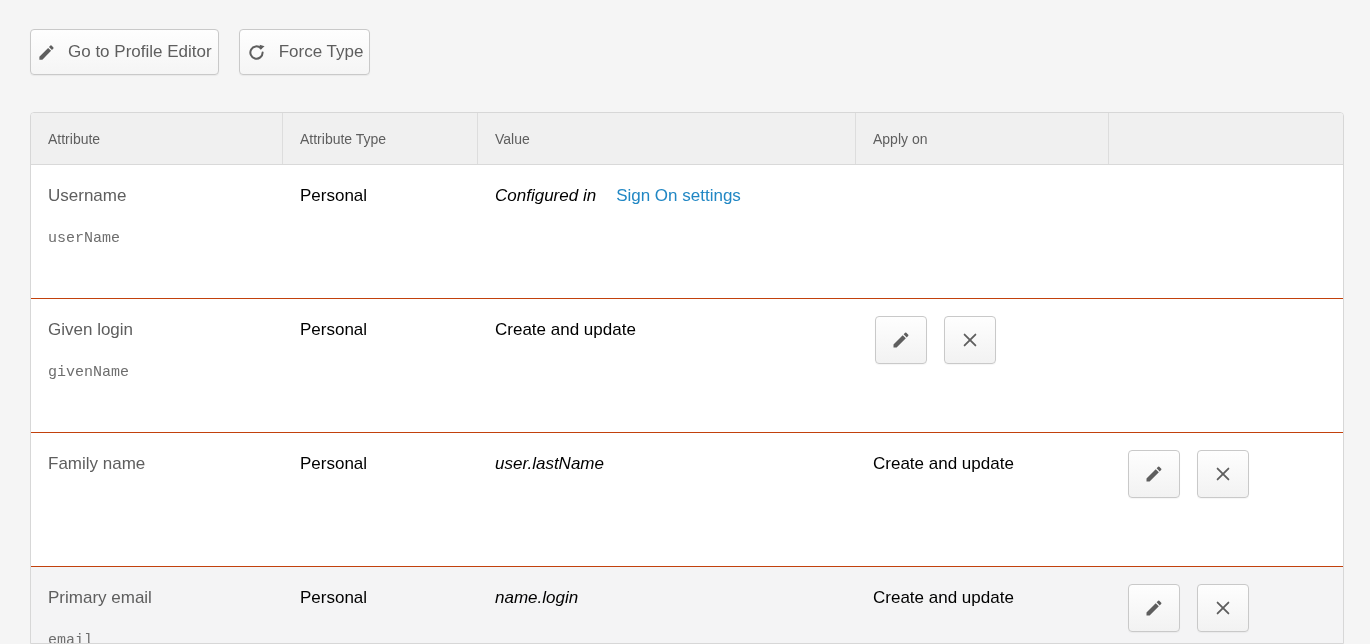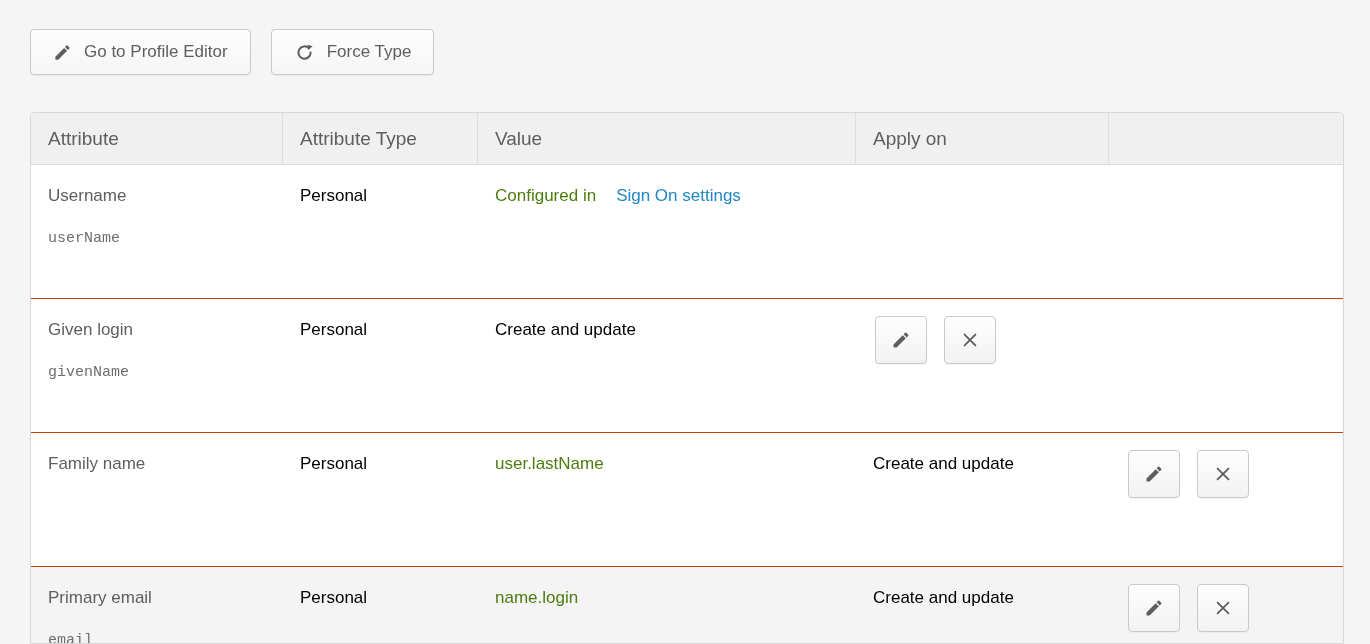--- a/index.html
+++ b/index.html
@@ -11,21 +11,21 @@
     position: relative;
   }
 
   
   .toolbar {
     position: absolute; left: 30px; top: 29px;
     display: flex; gap: 20px;
   }
   .btn {
     display: inline-flex; align-items: center; gap: 12px;
-    height: 46px; padding: 0 22px;
+    height: 46px; padding: 0 6px;
     background: linear-gradient(#fefefe, #f5f5f5);
     border: 1px solid #c9c9c9; border-radius: 4px;
     box-shadow: 0 1px 1px rgba(0,0,0,0.05);
     font-family: "Liberation Sans", sans-serif;
     font-size: 17px; color: #5e5e5e;
     cursor: pointer; white-space: nowrap;
   }
   .btn svg { display: block; }
 
   
@@ -42,21 +42,21 @@
     grid-template-columns: 252px 195px 378px 253px auto;
   }
   .thead {
     height: 52px;
     background: #f0f0f0;
     border-bottom: 1px solid #d9d9d9;
   }
   .th {
     display: flex; align-items: center;
     padding: 0 17px;
-    font-size: 19px; color: #5e5e5e;
+    font-size: 14px; color: #5e5e5e;
     border-right: 1px solid #dddddd;
   }
   .th:last-child { border-right: none; }
 
   .row {
     height: 134px;
     border-bottom: 1px solid #c2410c;
     background: #ffffff;
   }
   .row.highlighted { background: #f4f4f5; }
@@ -66,21 +66,21 @@
     padding: 20px 17px 0 17px;
     font-size: 17px; color: #5e5e5e;
     line-height: 1.25;
   }
   .attr-sub {
     margin-top: 24px;
     font-family: "Liberation Mono", monospace;
     font-size: 15px; color: #6e6e6e;
   }
   .type-text, .apply-text { color: #000000; }
-  .value-text { color: #4d7c0f; }
+  .value-text { color: #000000; font-style: italic; }
   .link {
     color: var(--link, #2187c4);
     text-decoration: none;
     margin-left: 20px;
     cursor: pointer;
   }
 
   .actions-cell {
     padding: 17px 0 0 19px;
     display: flex; gap: 17px; align-items: flex-start;

